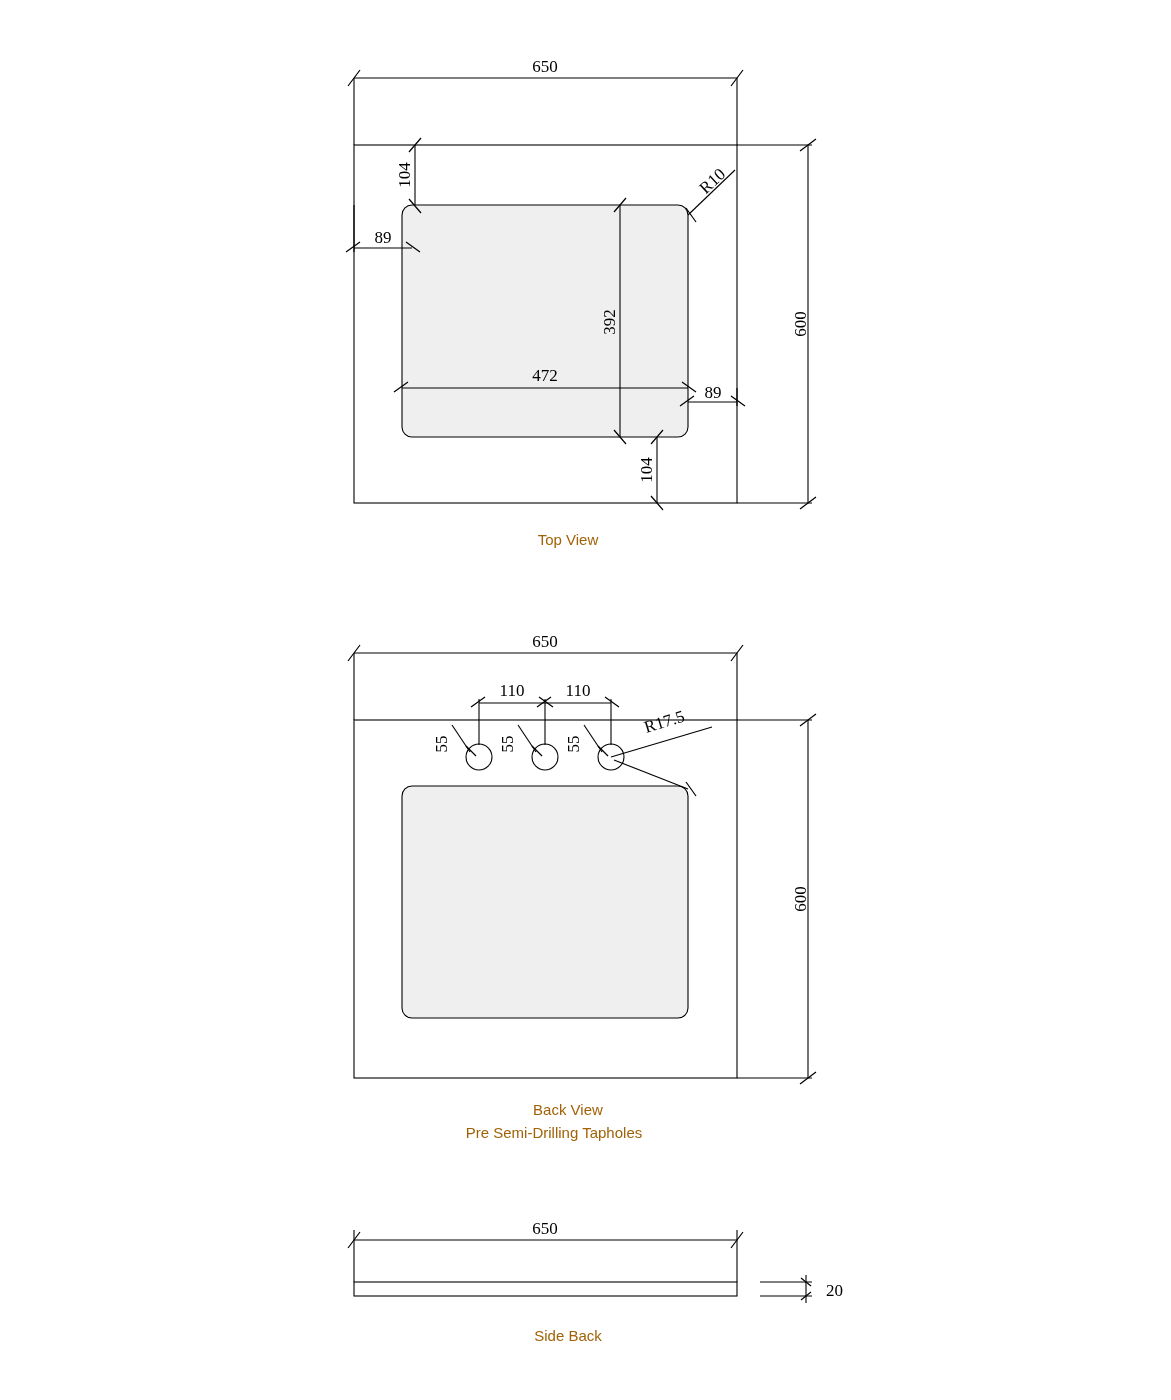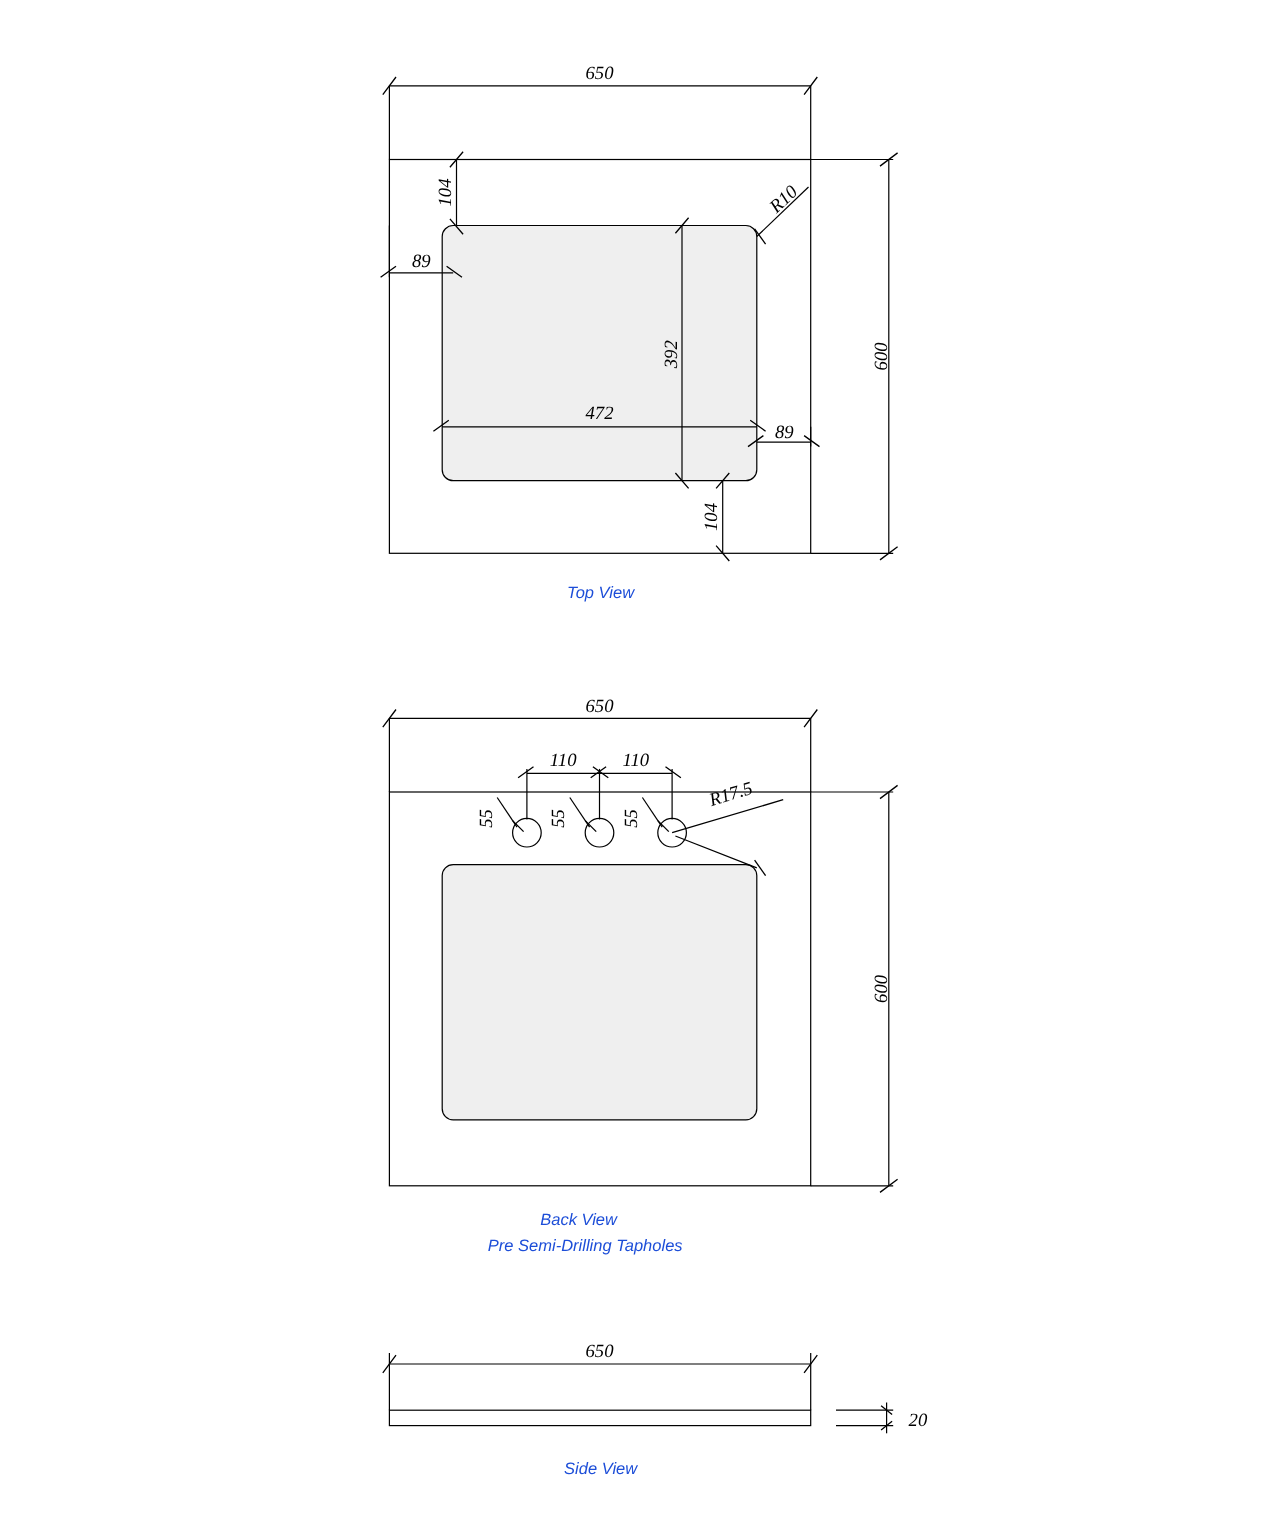--- a/index.html
+++ b/index.html
@@ -13,35 +13,35 @@
     font-family: "Liberation Sans", sans-serif;
     color: #000000;
     position: relative;
     overflow: hidden;
   }
   #sheet {
     position: absolute;
     left: 0; top: 0;
     width: 1171px;
     height: 1400px;
-    font-style: italic;
   }
   svg.drawing {
     position: absolute;
     left: 0; top: 0;
     width: 1171px;
     height: 1400px;
   }
   .view-caption {
     position: absolute;
     text-align: center;
     font-family: "Liberation Sans", sans-serif;
     font-size: 15px;
-    color: #1d4ed8;
+    color: #a16207;
     white-space: pre;
+    margin-left: 22px;
   }
   .dim-text {
     font-family: "Liberation Serif", serif;
     font-size: 17px;
     fill: #000;
   }
 </style>
 </head>
 <body>
 
@@ -162,18 +162,18 @@
     <text class="dim-text" x="513" y="744" text-anchor="middle" transform="rotate(-90 513 744)">55</text>
     <text class="dim-text" x="579" y="744" text-anchor="middle" transform="rotate(-90 579 744)">55</text>
     <text class="dim-text" x="666" y="727" text-anchor="middle" transform="rotate(-17 666 727)">R17.5</text>
 
     <text class="dim-text" x="545" y="1234" text-anchor="middle">650</text>
     <text class="dim-text" x="826" y="1296" text-anchor="start">20</text>
   </svg>
 
   <div class="view-caption" style="left:456px; top:531px; width:180px;">Top View</div>
 
-  <div class="view-caption" style="left:436px; top:1101px; width:180px;">Back View</div>
+  <div class="view-caption" style="left:456px; top:1101px; width:180px;">Back View</div>
   <div class="view-caption" style="left:412px; top:1124px; width:240px;">Pre Semi-Drilling Tapholes</div>
 
-  <div class="view-caption" style="left:456px; top:1327px; width:180px;">Side View</div>
+  <div class="view-caption" style="left:456px; top:1327px; width:180px;">Side Back</div>
 
 </div>
 
 </body></html>

